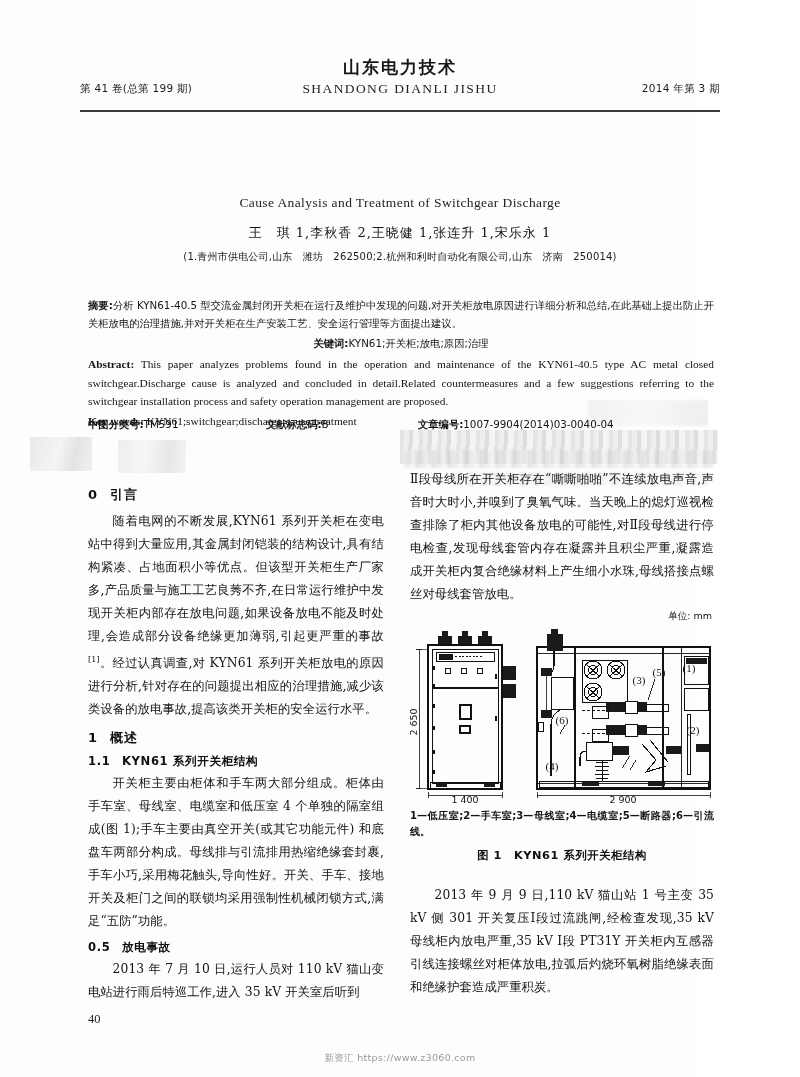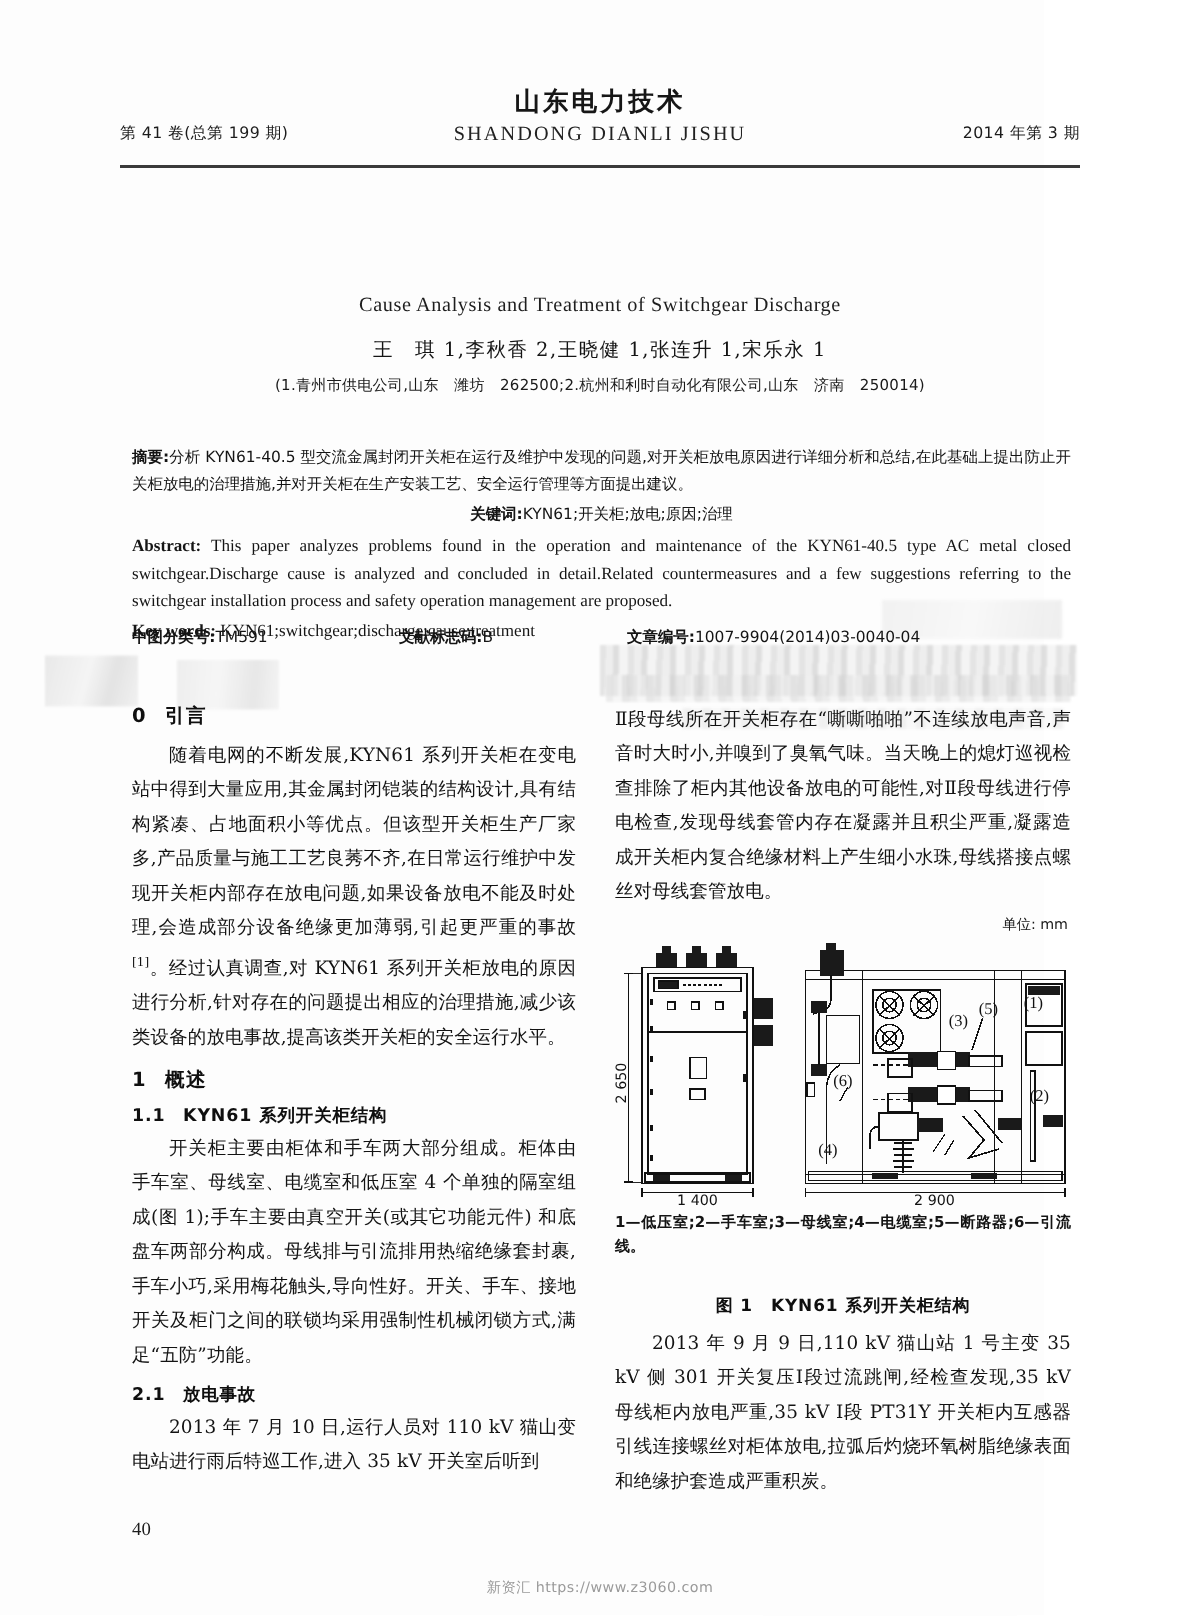--- a/index.html
+++ b/index.html
@@ -208,21 +208,21 @@
   .col-right {
     position: absolute;
     left: 410px; top: 468px; width: 304px;
   }
   .h1 {
     font-family: "DejaVu Sans", sans-serif;
     font-weight: bold;
     font-size: 13px;
     letter-spacing: 1px;
     color: #0f0f0f;
-    margin: 0 0 6px 0;
+    margin: 18px 0 6px 0;
   }
   .h1 .num { display: inline-block; min-width: 22px; }
   .h2 {
     font-family: "DejaVu Sans", sans-serif;
     font-weight: bold;
     font-size: 11.6px;
     letter-spacing: .6px;
     color: #0f0f0f;
     margin: 7px 0 3px 0;
   }
@@ -259,21 +259,21 @@
   .fig-notes {
     margin-top: 4px;
     font-family: "DejaVu Sans", sans-serif;
     font-size: 10px;
     line-height: 16px;
     color: #141414;
     text-align: justify;
     font-weight: bold;
   }
   .fig-caption {
-    margin-top: 23px;
+    margin-top: 8px;
     text-align: center;
     font-family: "DejaVu Sans", sans-serif;
     font-weight: bold;
     font-size: 11.3px;
     letter-spacing: .6px;
     color: #0f0f0f;
   }
 
   
   .page-num {
@@ -332,21 +332,21 @@
 
   <div class="col-left">
     <div class="h1"><span class="num">0</span><span>引言</span></div>
     <p class="body"><span>随着电网的不断发展,KYN61 系列开关柜在变电站中得到大量应用,其金属封闭铠装的结构设计,具有结构紧凑、占地面积小等优点。但该型开关柜生产厂家多,产品质量与施工工艺良莠不齐,在日常运行维护中发现开关柜内部存在放电问题,如果设备放电不能及时处理,会造成部分设备绝缘更加薄弱,引起更严重的事故</span><sup>[1]</sup><span>。经过认真调查,对 KYN61 系列开关柜放电的原因进行分析,针对存在的问题提出相应的治理措施,减少该类设备的放电事故,提高该类开关柜的安全运行水平。</span></p>
 
     <div class="h1 spacer-top"><span class="num">1</span><span>概述</span></div>
 
     <div class="h2"><span class="num">1.1</span><span>KYN61 系列开关柜结构</span></div>
     <p class="body">开关柜主要由柜体和手车两大部分组成。柜体由手车室、母线室、电缆室和低压室 4 个单独的隔室组成(图 1);手车主要由真空开关(或其它功能元件) 和底盘车两部分构成。母线排与引流排用热缩绝缘套封裹,手车小巧,采用梅花触头,导向性好。开关、手车、接地开关及柜门之间的联锁均采用强制性机械闭锁方式,满足“五防”功能。</p>
 
-    <div class="h2"><span class="num">2.1</span><span>放电事故</span></div>
+    <div class="h2"><span class="num">0.5</span><span>放电事故</span></div>
     <p class="body">2013 年 7 月 10 日,运行人员对 110 kV 猫山变电站进行雨后特巡工作,进入 35 kV 开关室后听到</p>
   </div>
 
   <div class="col-right">
     <p class="body noindent">Ⅱ段母线所在开关柜存在“嘶嘶啪啪”不连续放电声音,声音时大时小,并嗅到了臭氧气味。当天晚上的熄灯巡视检查排除了柜内其他设备放电的可能性,对Ⅱ段母线进行停电检查,发现母线套管内存在凝露并且积尘严重,凝露造成开关柜内复合绝缘材料上产生细小水珠,母线搭接点螺丝对母线套管放电。</p>
   </div>
 
   <div class="figure">
     <div class="fig-unit">单位: mm</div>
 

